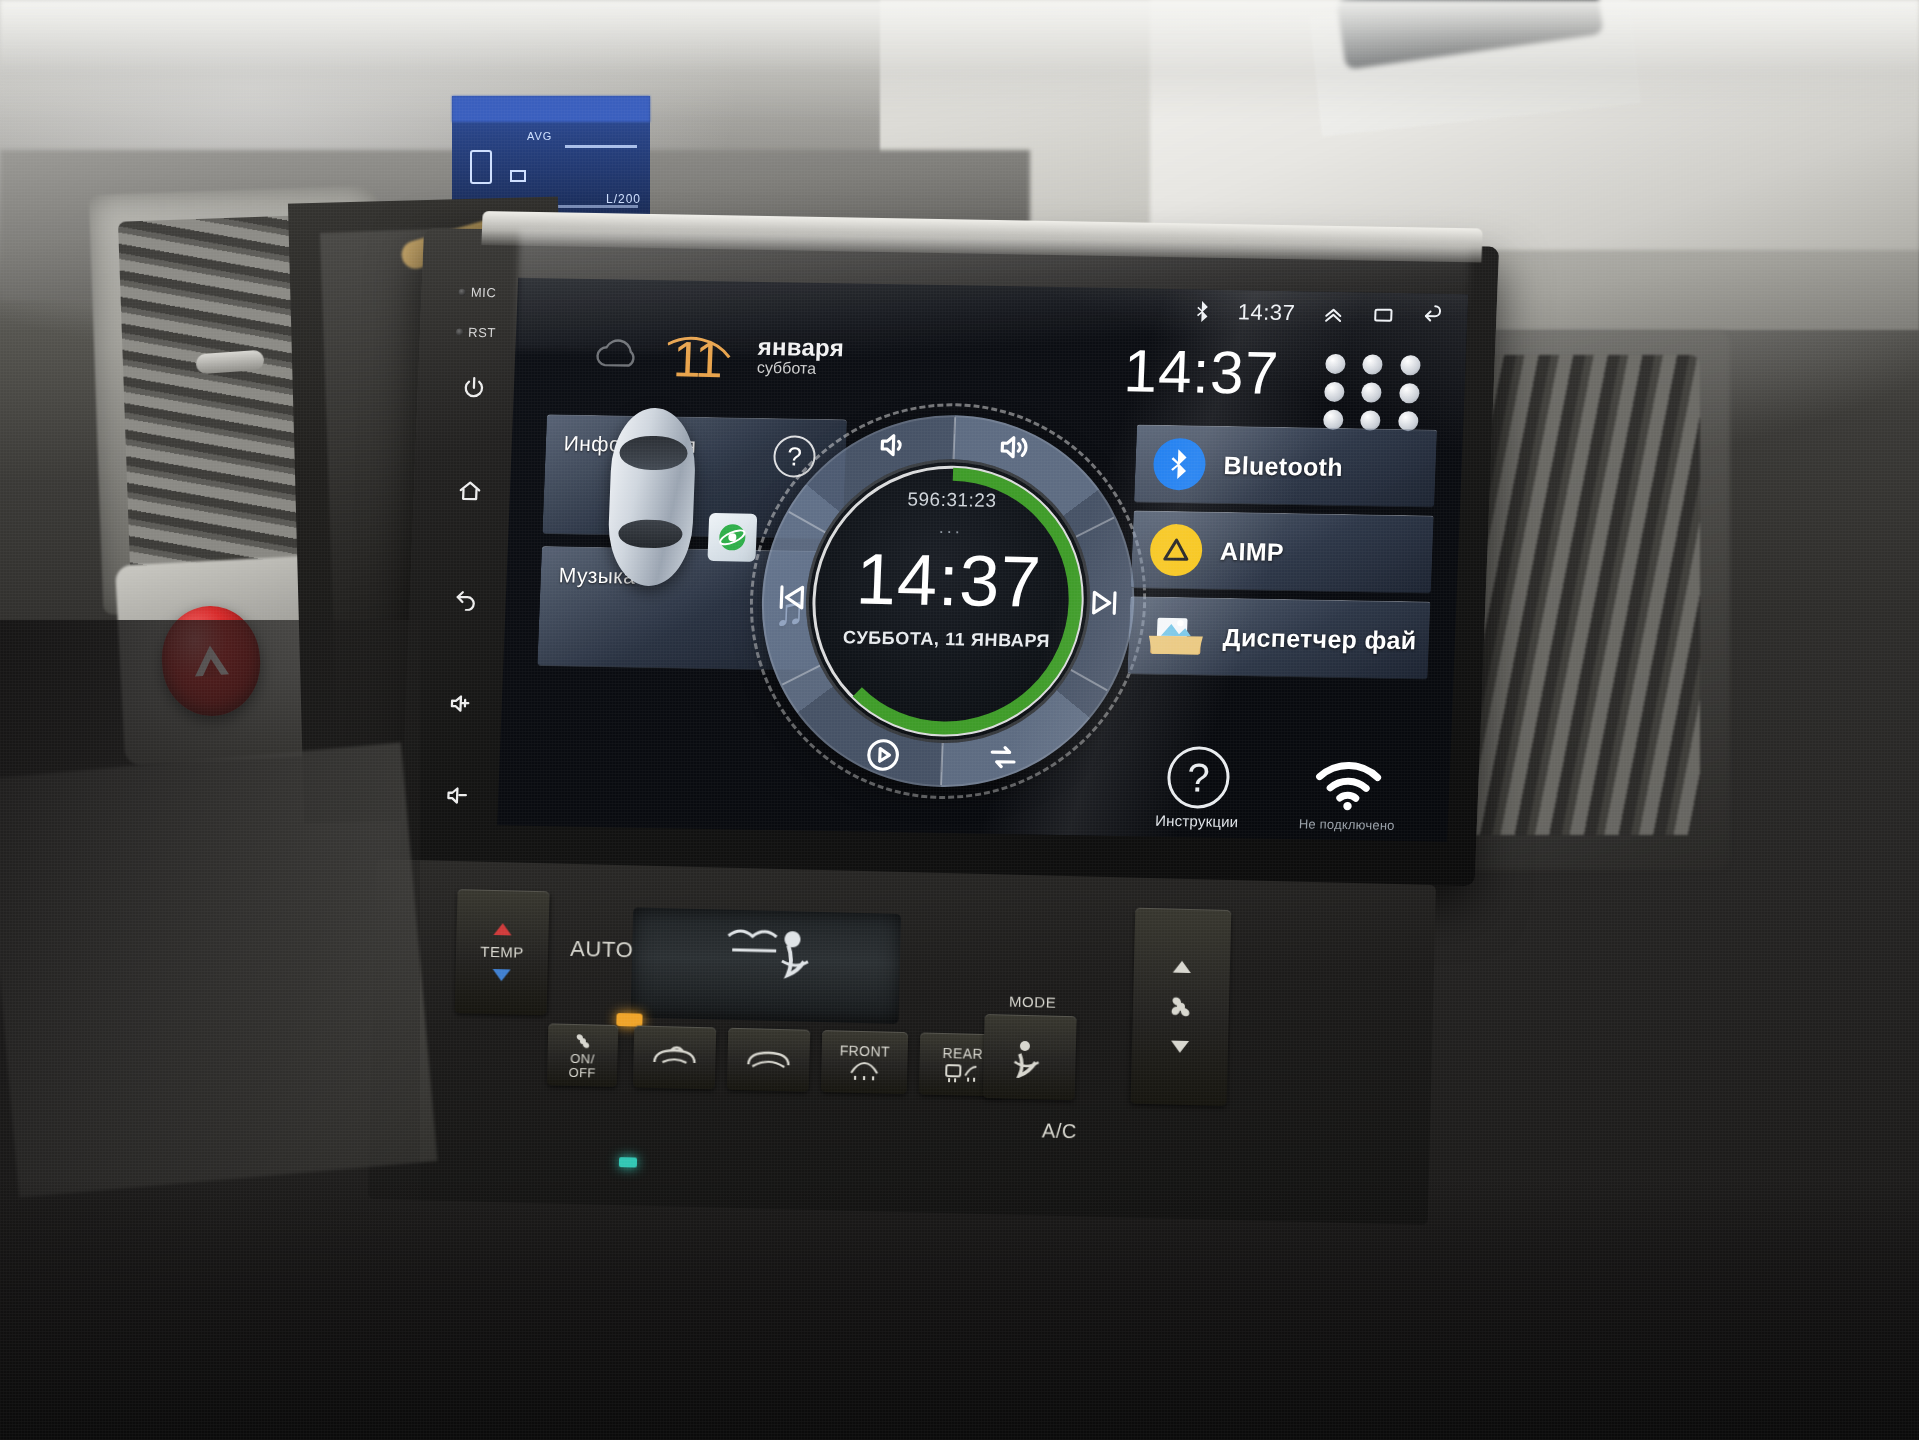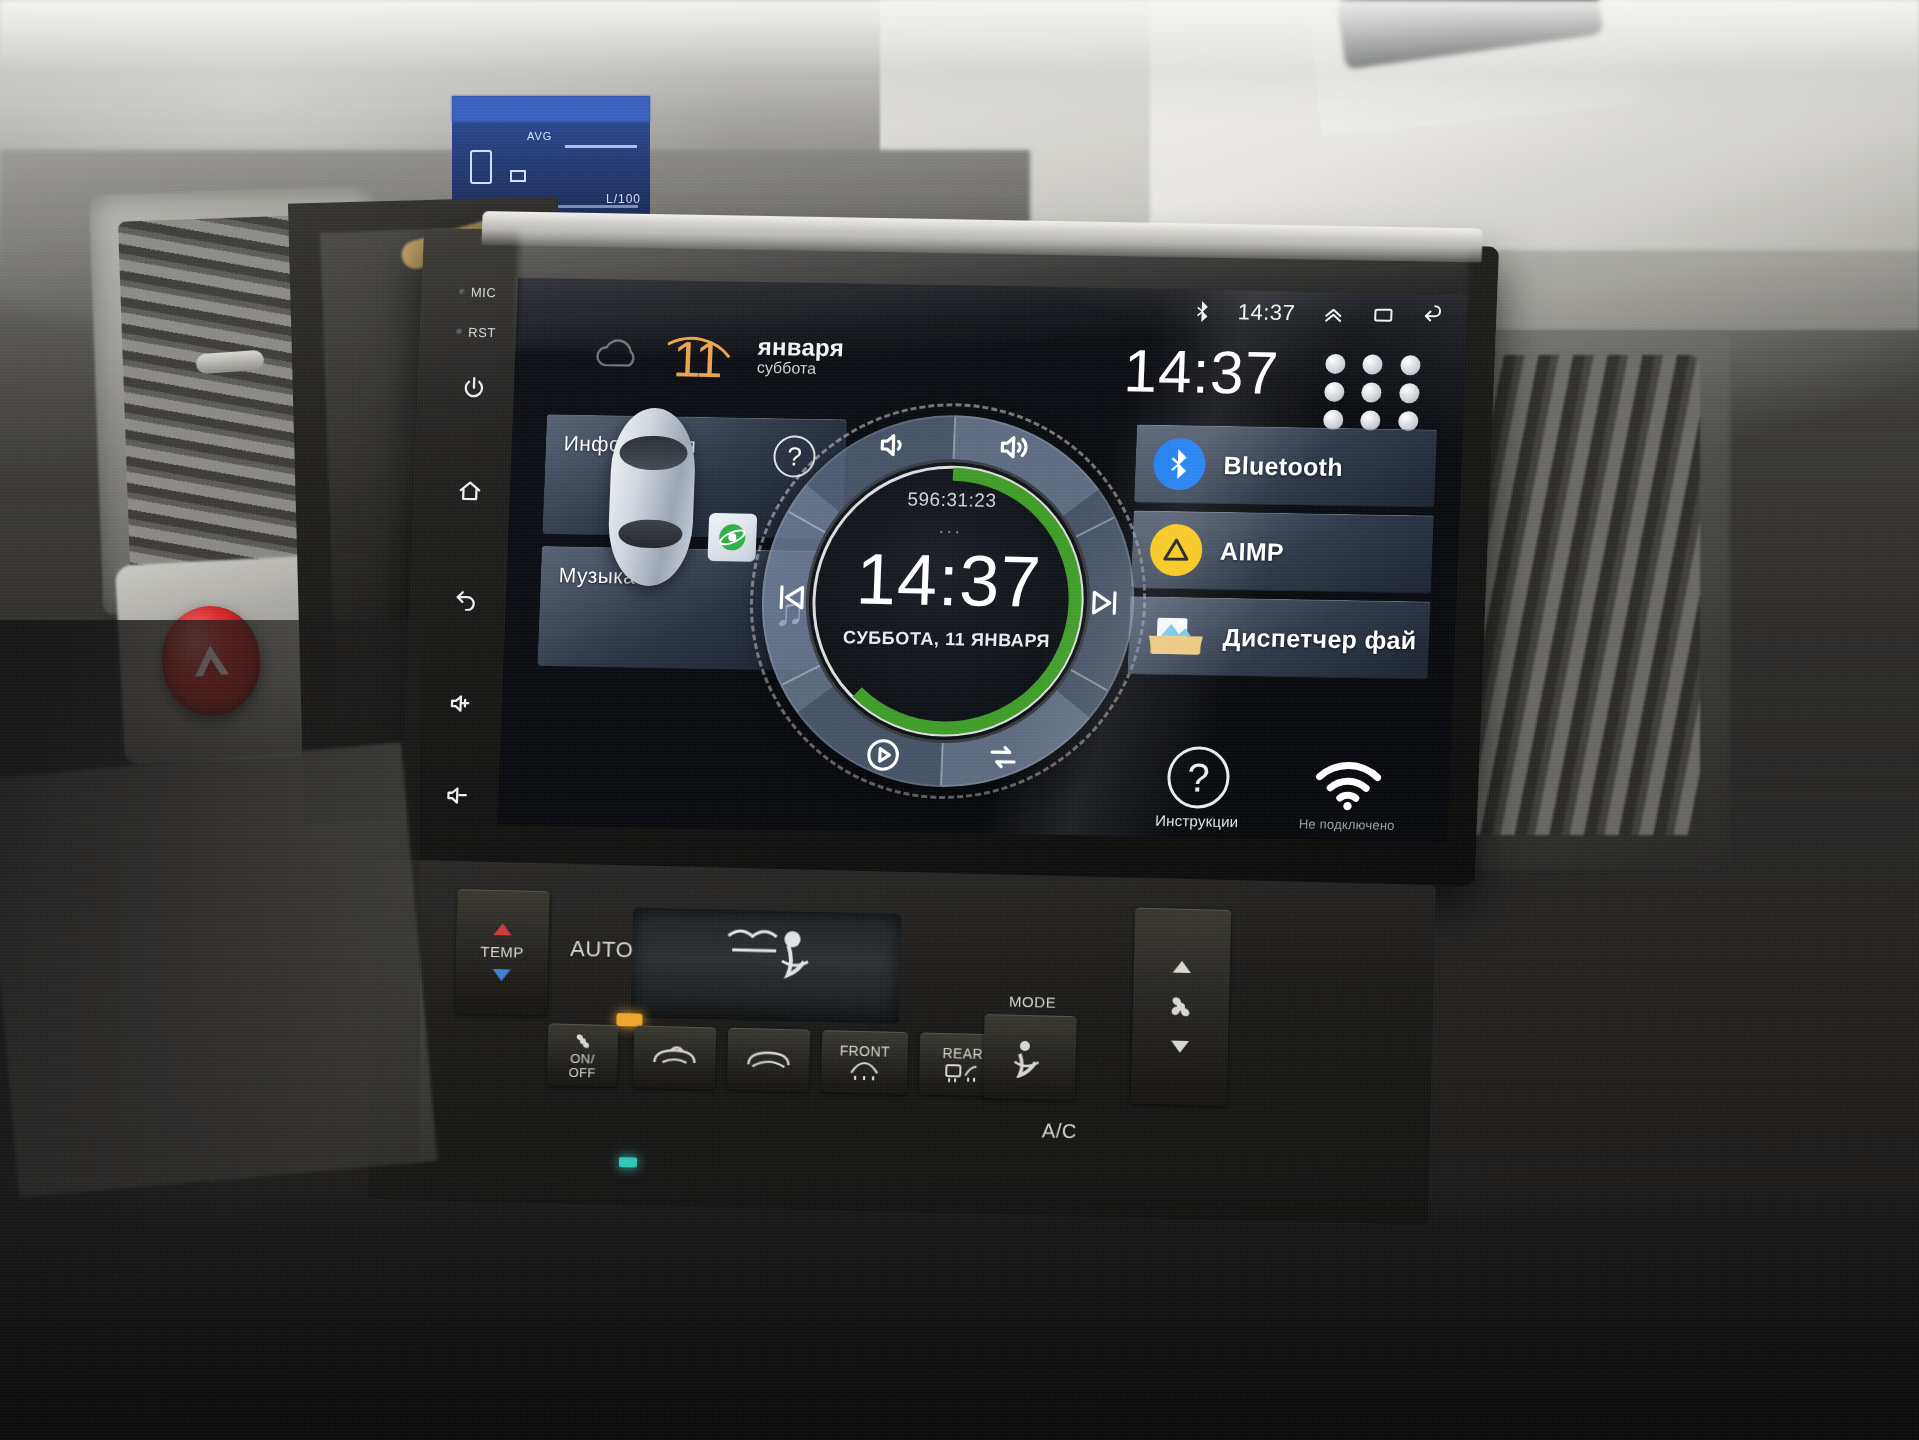--- a/index.html
+++ b/index.html
@@ -351,21 +351,21 @@
   <div class="paper"></div>
   <div class="cloth"></div>
   <div class="glare-top"></div>
   <div class="dash-upper"></div>
 
   <div class="mid-display"></div>
   <div class="mid-header"></div>
   <div class="mid-txt" style="left:527px; top:130px;">AVG</div>
   <div class="mid-line" style="left:565px; top:145px; width:72px;"></div>
   <div class="mid-line" style="left:520px; top:205px; width:118px; opacity:.6;"></div>
-  <div class="mid-txt" style="left:606px; top:192px; font-size:12px;">L/100</div>
+  <div class="mid-txt" style="left:606px; top:192px; font-size:12px;">L/200</div>
   <div style="position:absolute;left:470px;top:150px;width:22px;height:34px;border:2px solid #cfe0ff;border-radius:3px;filter:blur(.6px);"></div>
   <div style="position:absolute;left:510px;top:170px;width:16px;height:12px;border:2px solid #cfe0ff;filter:blur(.6px);"></div>
 
   <div class="vent-left"></div>
   <div class="vent-slats"></div>
   <div class="vent-knob"></div>
 
   <div class="vent-right-frame"></div>
   <div class="vent-right"></div>
 

